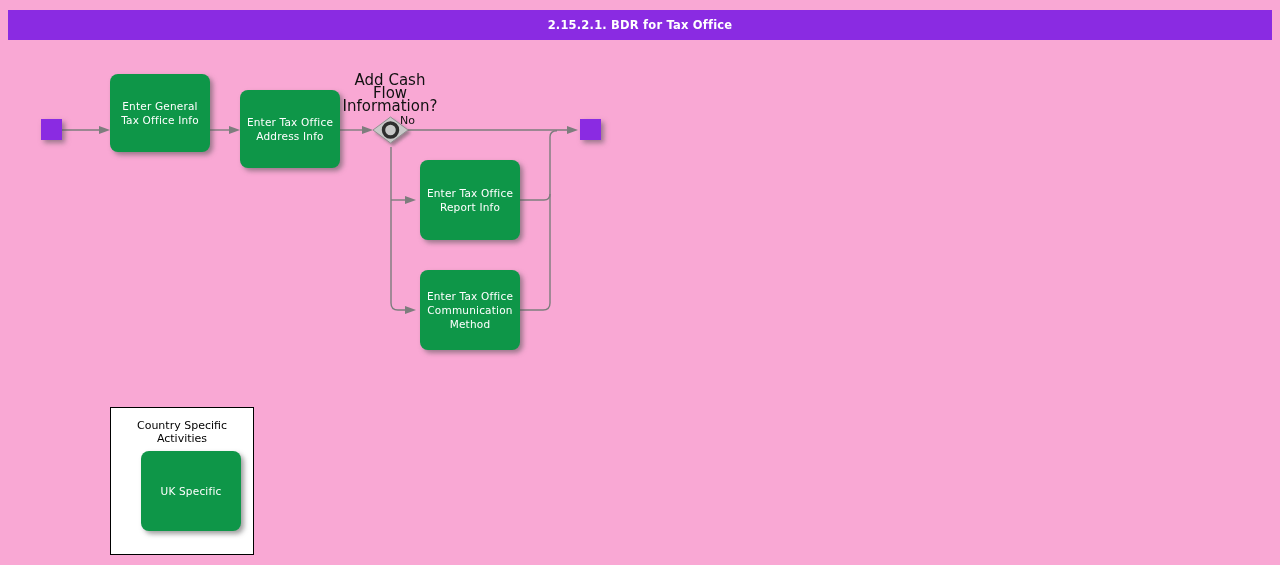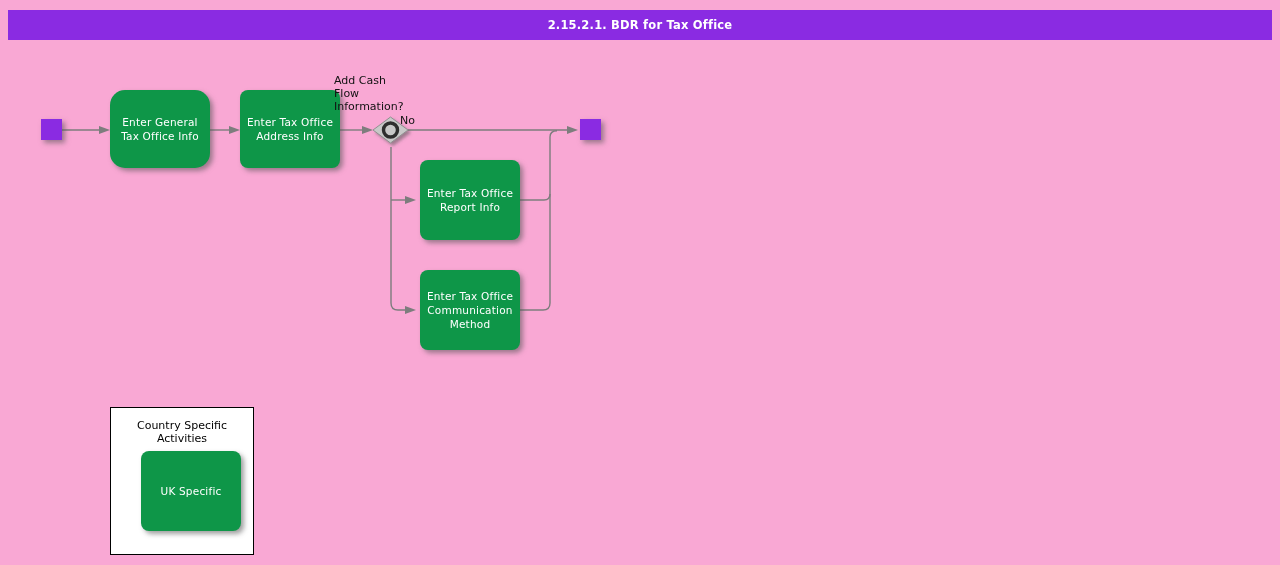--- a/index.html
+++ b/index.html
@@ -18,35 +18,35 @@
   .connector { fill:none; stroke:var(--c-connector, #7D7D7D); stroke-width:1.4px; }
   .arrowhead { fill:var(--c-connector, #7D7D7D); stroke:none; }
   .task {
     position:absolute; background:var(--c-task, #0E9648);
     color:var(--c-text_on_task, #ffffff);
     border-radius:8px; box-shadow:3px 3px 5px rgba(80,80,80,0.55);
     display:flex; align-items:center; justify-content:center;
     text-align:center; font-size:10.5px; letter-spacing:0.2px; line-height:14px;
     white-space:pre; cursor:pointer;
   }
-  .t1 { left:110px; top:90px;  width:100px; height:78px;border-radius:15px; }
+  .t1 { left:110px; top:74px;  width:100px; height:78px; }
   .t2 { left:240px; top:90px;  width:100px; height:78px; }
   .t3 { left:420px; top:160px; width:100px; height:80px; }
   .t4 { left:420px; top:270px; width:100px; height:80px; }
   .event {
     position:absolute; width:21px; height:21px;
     background:var(--c-event, #8A2BE2);
     box-shadow:3px 3px 5px rgba(80,80,80,0.55);
   }
   .start { left:41px;  top:119px; }
   .end   { left:580px; top:119px; }
   .gateway-svg { position:absolute; left:368px; top:108px; overflow:visible; }
   .gw-label {
     position:absolute; left:334px; top:74px; width:112px;
-    font-size:11px; line-height:13px; color:#111111;
+    text-align:center; font-size:15px; line-height:13px; color:#111111;
     white-space:pre;
   }
   .no-label {
     position:absolute; left:400px; top:114px;
     font-size:11px; color:#111111;
   }
   .group {
     position:absolute; left:110px; top:407px; width:144px; height:148px;
     border:1px solid #000000; background:#ffffff; box-sizing:border-box;
   }

